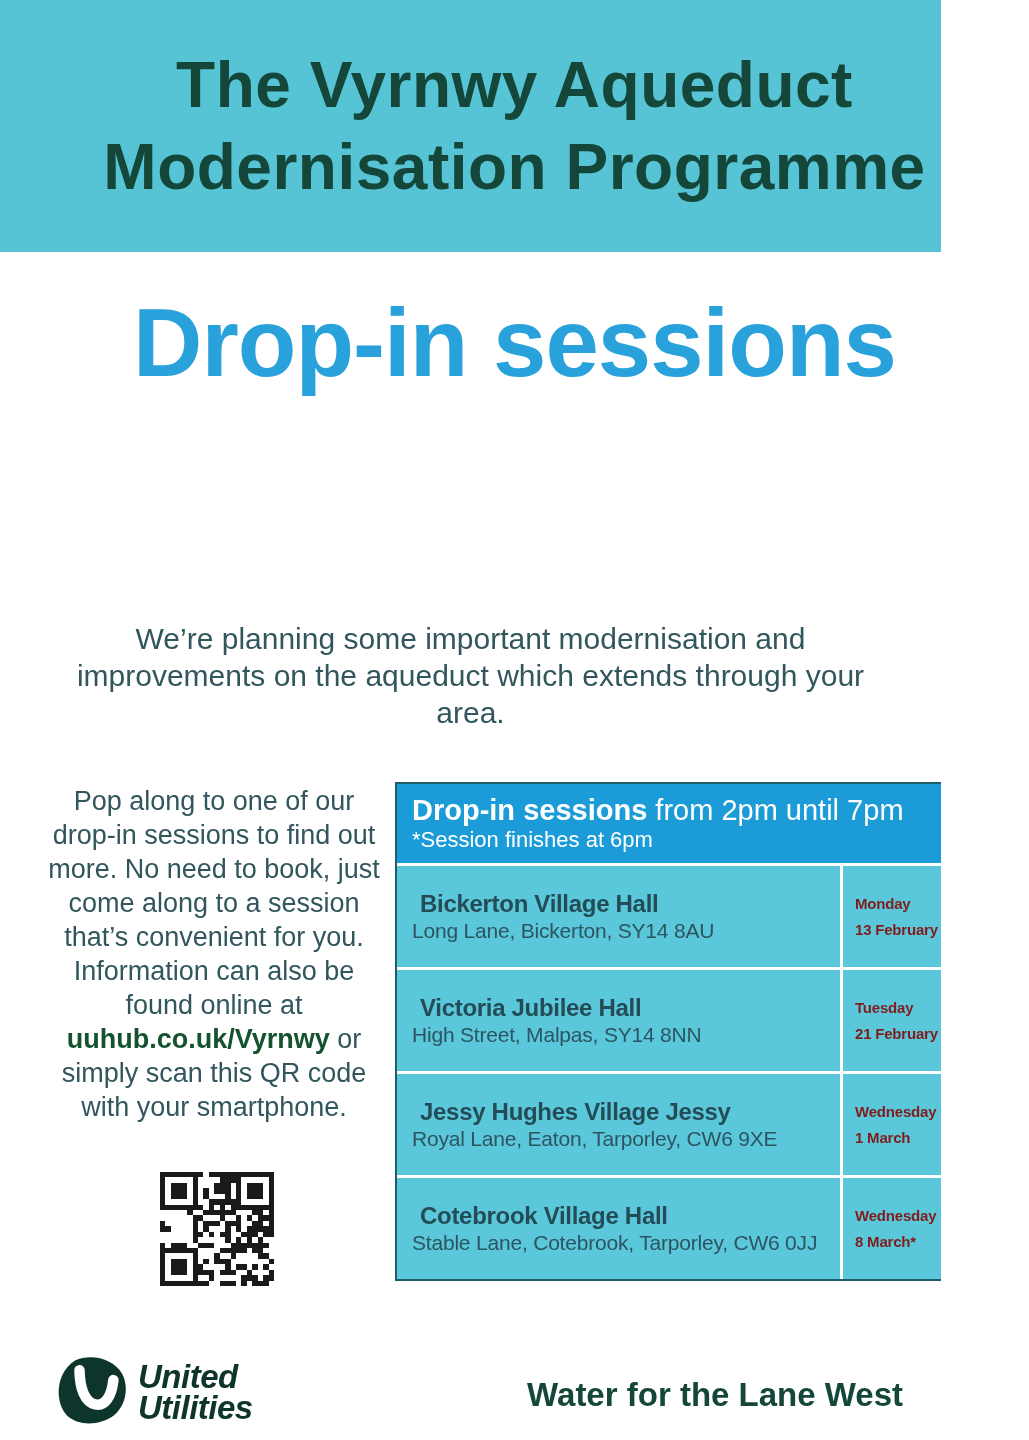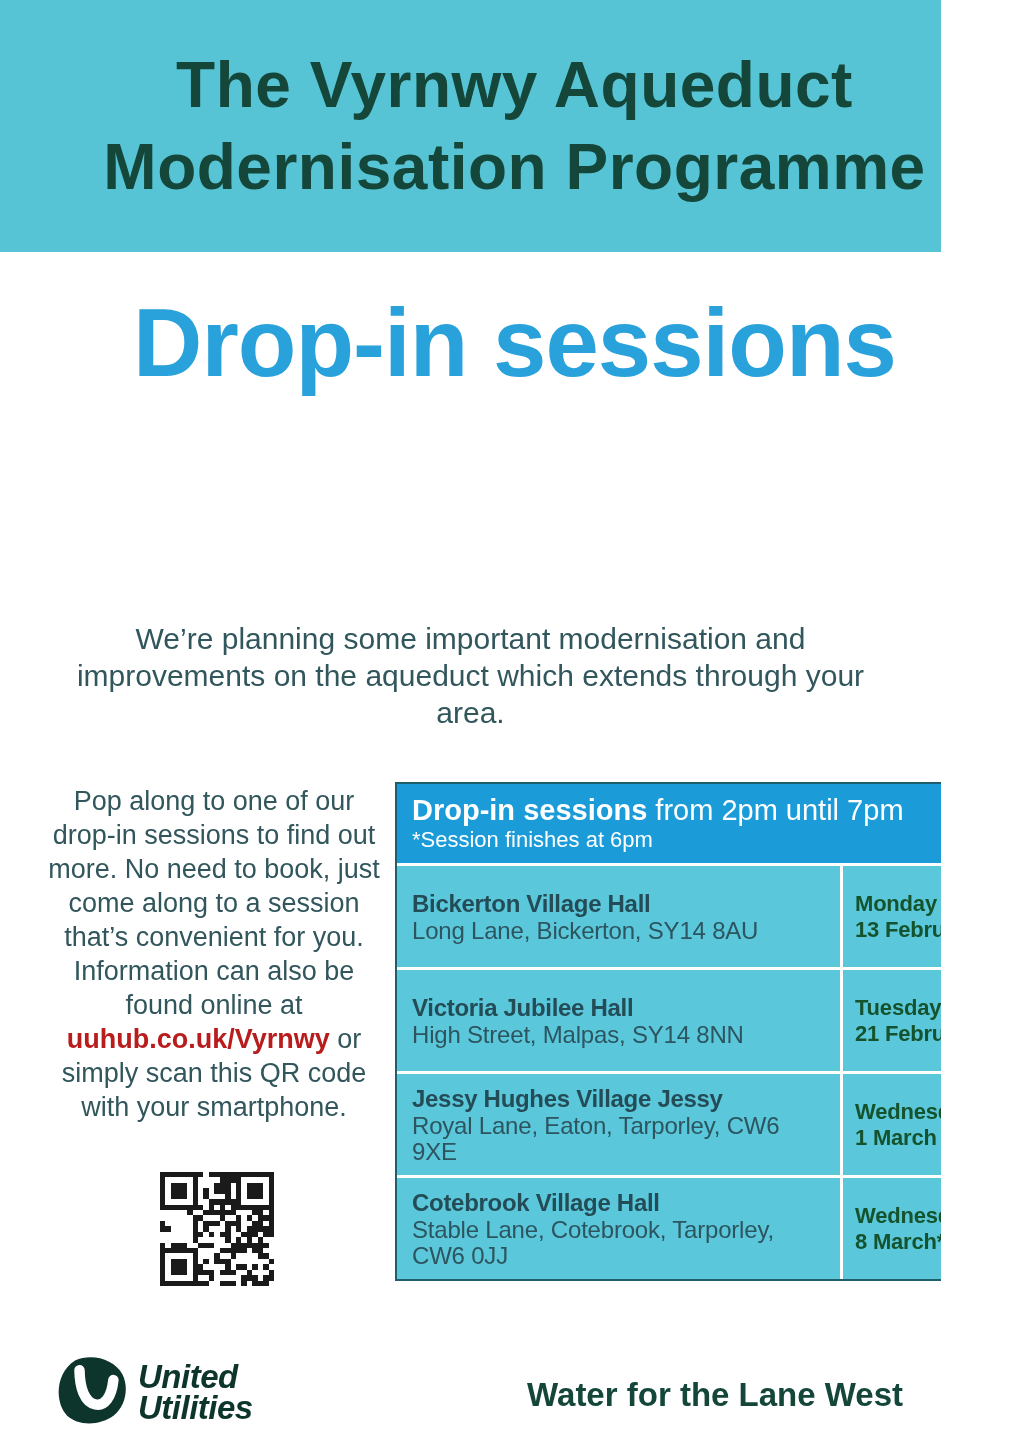--- a/index.html
+++ b/index.html
@@ -18,43 +18,43 @@
 
   
   .para{position:absolute;left:50%;transform:translateX(-50%);text-align:center;
         color:#31565C;font-size:30px;line-height:37px;margin:0;}
   .para1{top:448px;width:930px;}
   .para2{top:620px;width:850px;}
 
   
   .leftcol{position:absolute;left:46px;top:784px;width:336px;text-align:center;
            color:#31565C;font-size:27px;line-height:34px;}
-  .leftcol .link{color:#b91c1c;font-weight:bold;cursor:pointer;margin-top:20px;}
+  .leftcol .link{color:#14532d;font-weight:bold;cursor:pointer;margin-top:20px;}
 
   
   .qr{position:absolute;left:156px;top:1168px;width:122px;height:122px;background:#ffffff;
       display:grid;grid-template-rows:repeat(21,1fr);grid-template-columns:repeat(21,1fr);
       padding:4px;box-sizing:border-box;}
   .qr i{background:#1a1a1a;display:block;}
 
   
   .stable{position:absolute;left:395px;top:782px;width:613px;height:499px;
           background:#ffffff;border:2px solid #1F5F6B;box-sizing:border-box;
           display:flex;flex-direction:column;}
   .thead{background:#1B9CD8;color:#ffffff;padding:9px 15px 10px 15px;flex:0 0 auto;}
   .thead .l1{font-size:29px;line-height:34px;}
   .thead .l1 b{font-weight:bold;}
   .thead .l2{font-size:22px;line-height:26px;}
   .trow{flex:1 1 0;background:#5BC7DA;margin-top:3px;display:flex;}
   .cell{box-sizing:border-box;display:flex;flex-direction:column;justify-content:center;}
   .cell.hall{flex:1 1 auto;padding:6px 10px 6px 15px;}
   .cell.date{flex:0 0 166px;border-left:3px solid #ffffff;padding:6px 6px 6px 12px;}
-  .hall-name{color:#234C57;font-weight:bold;font-size:24px;line-height:29px;letter-spacing:-.3px;}
-  .hall-addr{color:#2C5560;font-size:24px;line-height:26px;letter-spacing:-.2px;}
-  .cell.date div{color:#14532d;font-weight:bold;font-size:22px;line-height:26px;letter-spacing:-.2px;}
+  .hall-name{color:#234C57;font-weight:bold;font-size:24px;line-height:29px;letter-spacing:-.3px;margin-left:8px;}
+  .hall-addr{color:#2C5560;font-size:21px;line-height:26px;letter-spacing:-.2px;}
+  .cell.date div{color:#7f1d1d;font-weight:bold;font-size:15px;line-height:26px;letter-spacing:-.2px;}
 
   
   .printcode{position:absolute;left:1012px;top:1212px;color:#6a7b80;font-size:9px;
              writing-mode:vertical-rl;letter-spacing:.5px;}
 
   
   .logo{position:absolute;left:52px;top:1354px;width:200px;height:76px;display:flex;align-items:center;}
   .logo svg{width:76px;height:72px;flex:0 0 auto;}
   .logotext{margin-left:10px;color:#0D352B;font-weight:bold;font-style:italic;
             font-size:33px;line-height:31px;letter-spacing:-.5px;}

